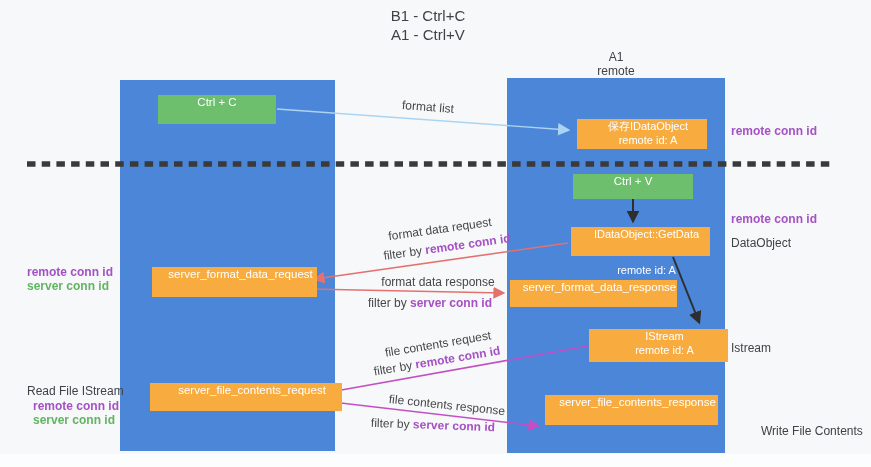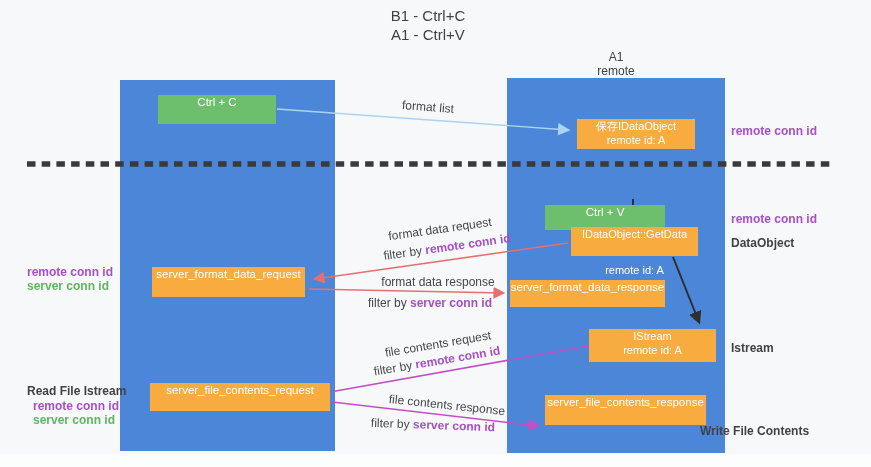--- a/index.html
+++ b/index.html
@@ -11,24 +11,24 @@
   }
   .bottom-strip { position:absolute; left:0; top:454px; width:871px; height:13px; background:#fcfdfd; }
   .title { position:absolute; left:128px; top:6px; width:600px; text-align:center;
            font-size:15px; line-height:19px; color:var(--label-dark); }
   .colhead { position:absolute; top:50px; text-align:center; font-size:12px; line-height:14px; color:var(--label-dark); }
   .col { position:absolute; background:var(--lane-blue); }
   .overlay { position:absolute; left:0; top:0; pointer-events:none; }
   .node { position:absolute; display:flex; flex-direction:column; align-items:center; justify-content:flex-start;
           color:#fff; font-size:11.5px; line-height:14px; text-align:center; white-space:nowrap; }
   .green  { background:var(--node-green); }
-  .orange { background:var(--node-orange); }
+  .orange { background:var(--node-orange);padding-left:12px; }
   .elabel { position:absolute; transform:translate(-50%,-50%) rotate(var(--r,0deg));
             font-size:12px; color:var(--label-gray); white-space:nowrap; }
-  .slabel { position:absolute; font-size:12px; color:var(--label-dark); white-space:nowrap;font-weight:bold; }
+  .slabel { position:absolute; font-size:12px; color:var(--label-dark); white-space:nowrap; }
   .purple-bold { color:var(--purple); font-weight:700; }
   .green-bold  { color:var(--green-text); font-weight:700; }
   .conn-group { position:absolute; font-size:12px; line-height:14px; white-space:nowrap; }
   .dash    { stroke:var(--dash-color); stroke-width:5.5; stroke-dasharray:8.5 6.2; }
   .s-blue    { stroke:var(--arrow-blue);    stroke-width:1.4; fill:none; }
   .s-black   { stroke:var(--arrow-black);   stroke-width:2;   fill:none; }
   .s-red     { stroke:var(--arrow-red);     stroke-width:1.6; fill:none; }
   .s-magenta { stroke:var(--arrow-magenta); stroke-width:1.6; fill:none; }
   .f-blue    { fill:var(--arrow-blue); }
   .f-black   { fill:var(--arrow-black); }
@@ -80,21 +80,21 @@
     <line class="s-magenta" x1="315" y1="400" x2="538" y2="426" marker-end="url(#m-magenta)"></line>
   </svg>
 
   <div class="node green" style="left:158px;top:95px;width:118px;height:29px;">
     <span>Ctrl + C</span>
   </div>
   <div class="node orange" style="left:577px;top:119px;width:118px;height:30px;font-size:11px;">
     <span>保存IDataObject</span>
     <span>remote id: A</span>
   </div>
-  <div class="node green" style="left:545px;top:174px;width:120px;height:25px;margin-top:31px;">
+  <div class="node green" style="left:573px;top:174px;width:120px;height:25px;">
     <span>Ctrl + V</span>
   </div>
   <div class="node orange" style="left:571px;top:227px;width:127px;height:29px;font-size:11px;gap:22px;">
     <span>IDataObject::GetData</span>
     <span>remote id: A</span>
   </div>
   <div class="node orange" style="left:510px;top:280px;width:155px;height:27px;">
     <span>server_format_data_response</span>
   </div>
   <div class="node orange" style="left:152px;top:267px;width:153px;height:30px;">
@@ -136,25 +136,25 @@
     <span>file contents response</span>
   </div>
   <div class="elabel" style="left:433px;top:425px;--r:2deg;">
     <span>filter by </span><span class="purple-bold">server conn id</span>
   </div>
 
   <div class="slabel purple-bold" style="left:731px;top:124px;">remote conn id</div>
   <div class="slabel purple-bold" style="left:731px;top:212px;">remote conn id</div>
   <div class="slabel" style="left:731px;top:236px;">DataObject</div>
   <div class="slabel" style="left:731px;top:341px;">Istream</div>
-  <div class="slabel" style="left:700px;top:424px;">Write File Contents</div>
+  <div class="slabel" style="left:761px;top:424px;">Write File Contents</div>
 
   <div class="conn-group" style="left:27px;top:265px;">
     <div class="purple-bold">remote conn id</div>
     <div class="green-bold">server conn id</div>
   </div>
-  <div class="slabel" style="left:27px;top:384px;">Read File Istream</div>
+  <div class="slabel" style="left:27px;top:384px;">Read File IStream</div>
   <div class="conn-group" style="left:33px;top:399px;">
     <div class="purple-bold">remote conn id</div>
     <div class="green-bold">server conn id</div>
   </div>
 
 </div>
 
 </body></html>

